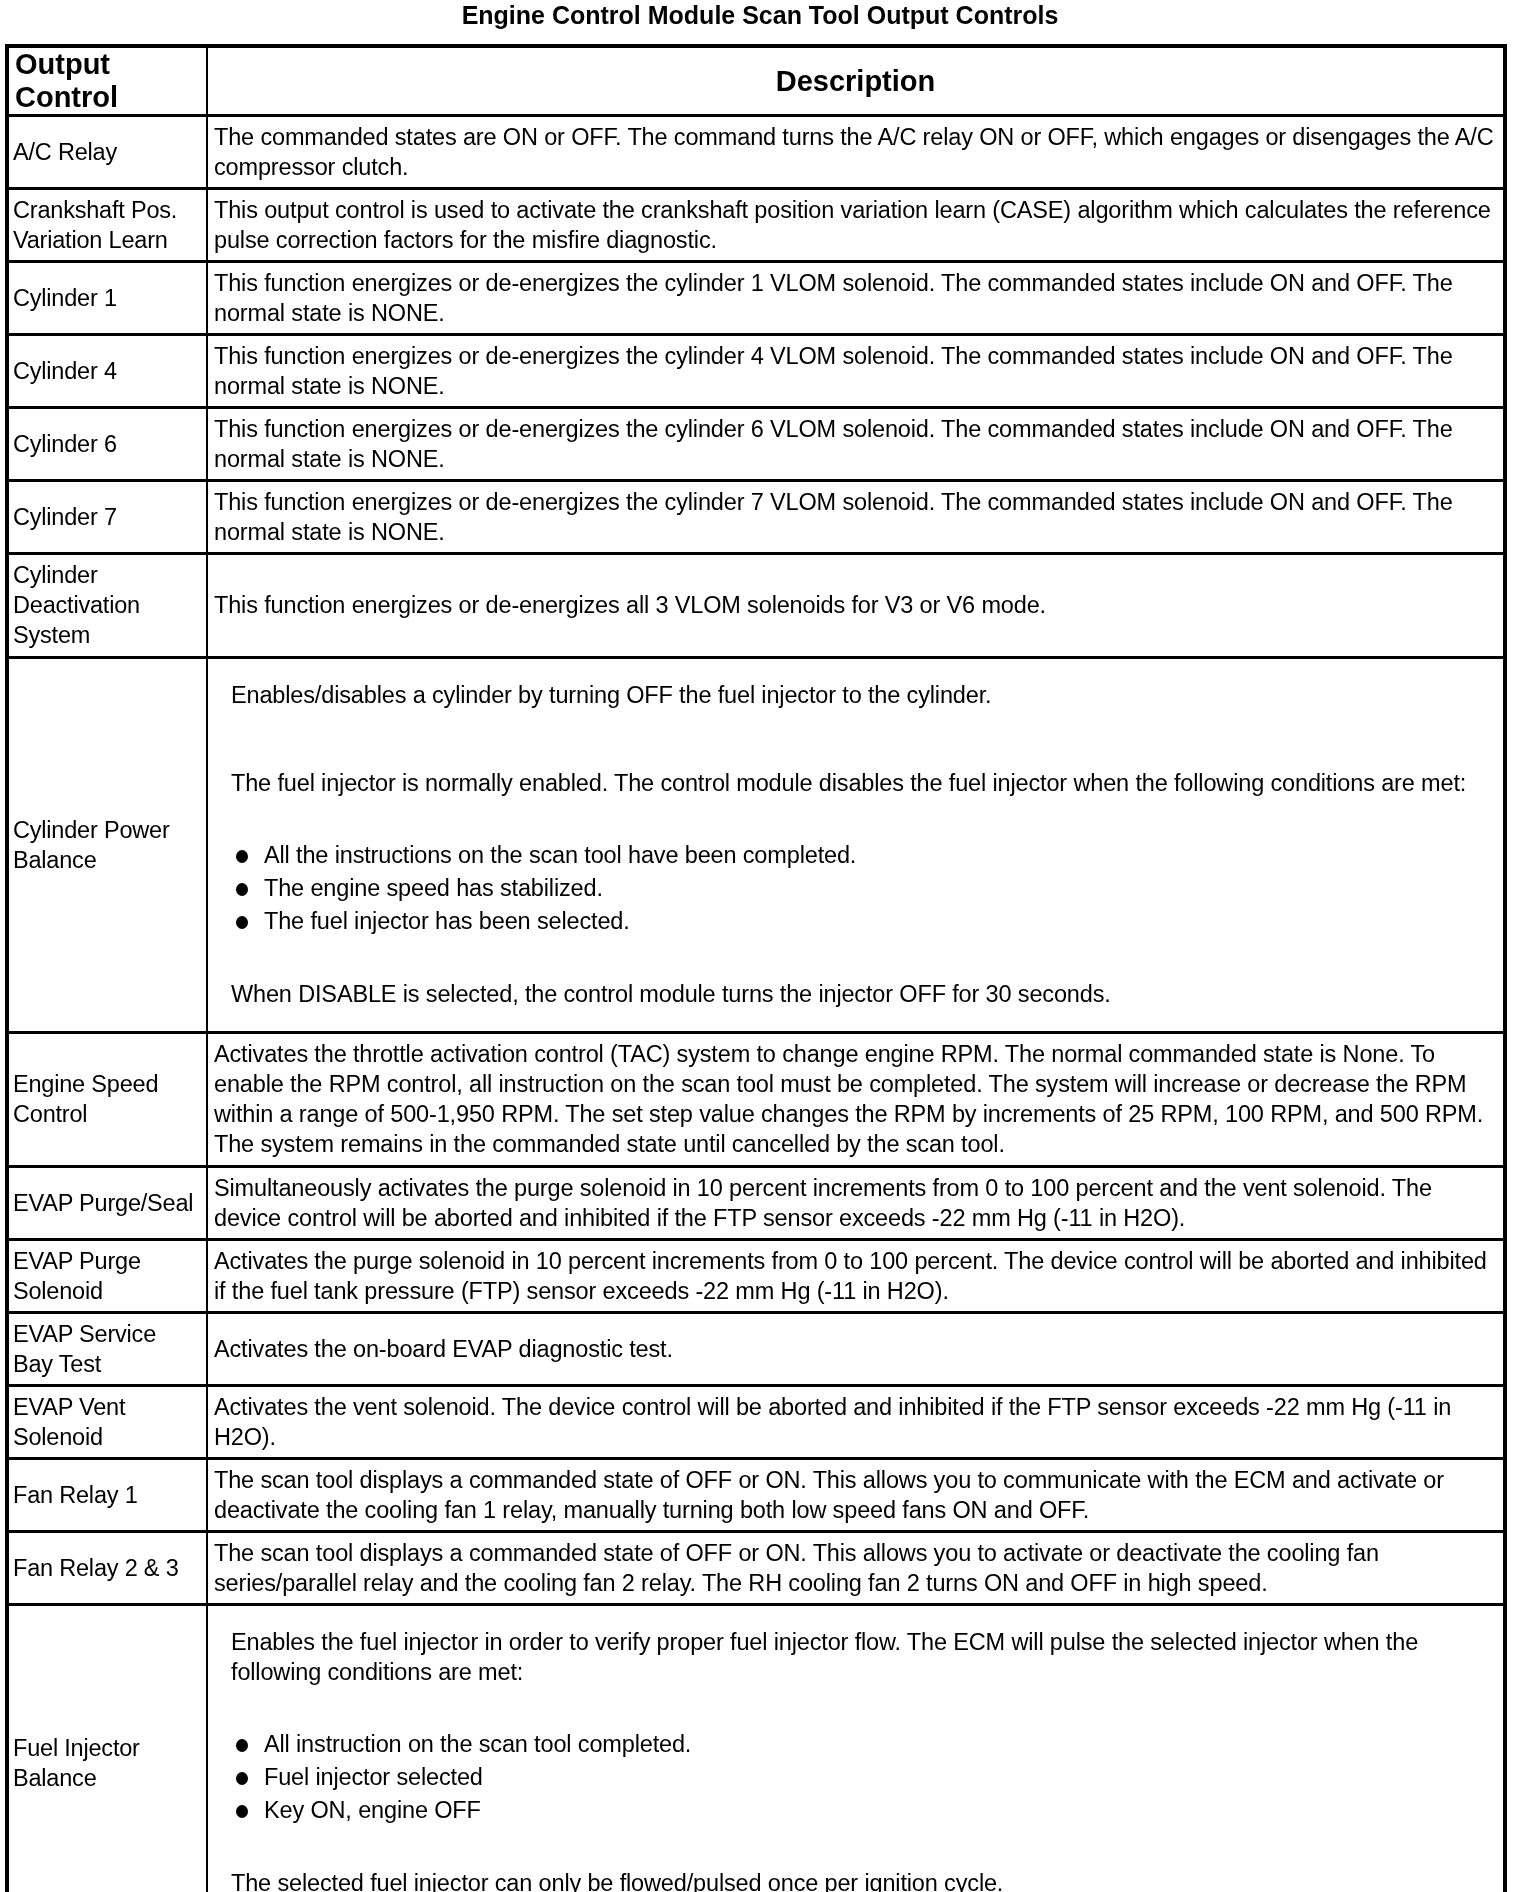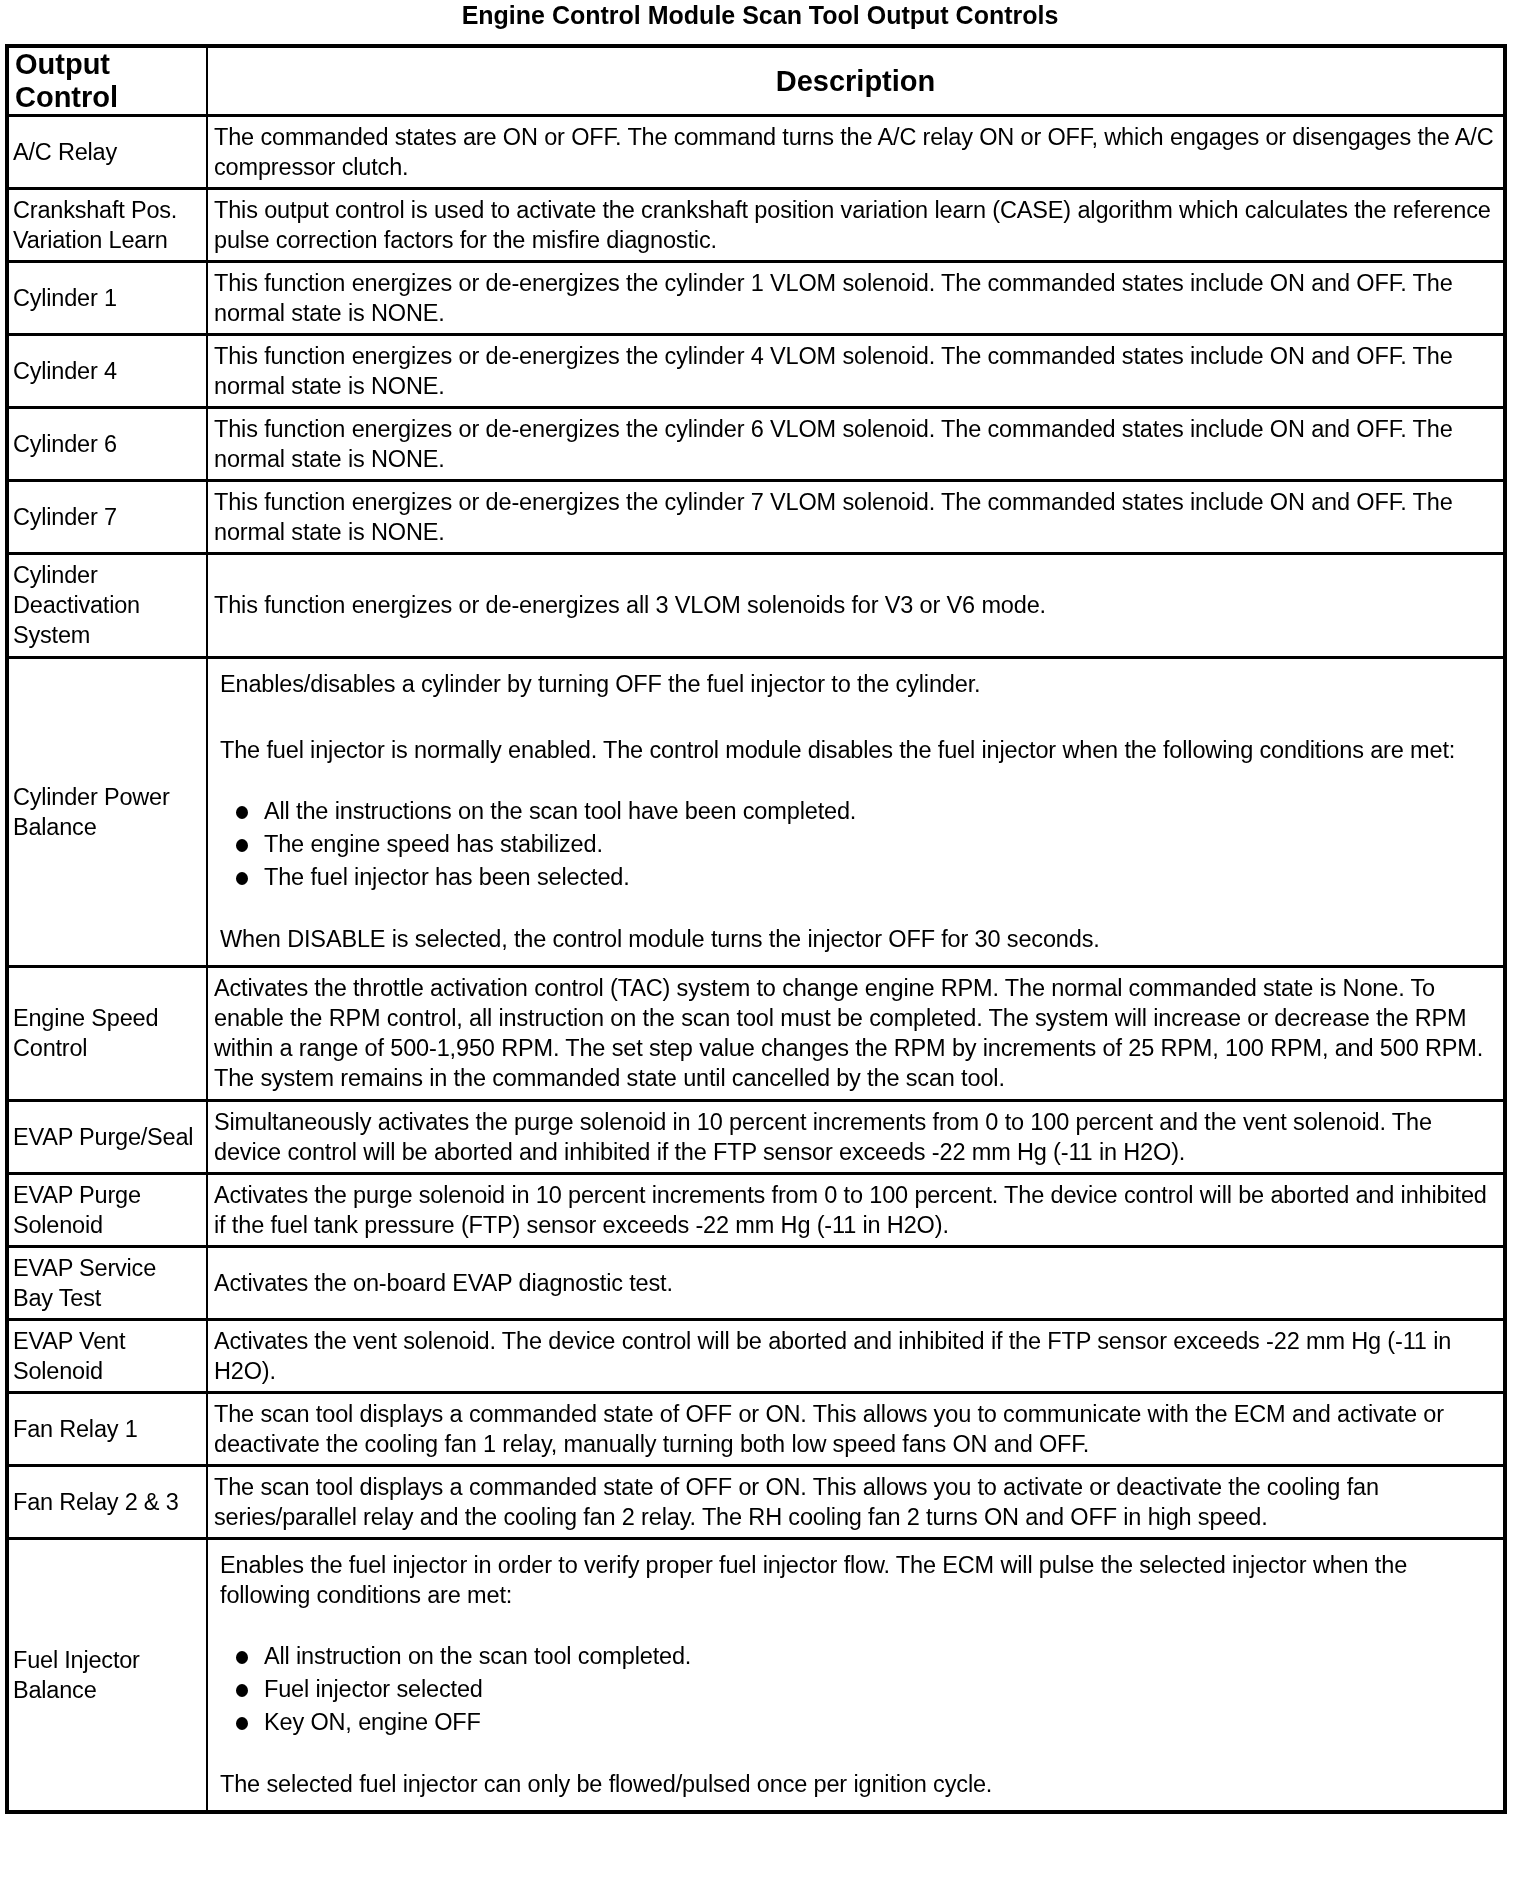--- a/index.html
+++ b/index.html
@@ -23,21 +23,21 @@
     border-bottom: 3px solid #000;
   }
   table.main th.left { text-align: left; padding-left: 6px; }
   table.main td {
     font-size: 23.5px; line-height: 30px; vertical-align: middle;
     border-top: 3px solid #000; border-right: 2px solid #000;
     padding: 4px 4px 5px 5px; word-wrap: break-word;
   }
   table.main td.ctrl { padding-left: 4px; letter-spacing: -0.2px; }
   table.main td.desc { padding-left: 6px; padding-right: 2px; letter-spacing: -0.15px; }
-  .para { margin: 6px; }
+  .para { margin: 17px; }
   .gap { height: 24px; }
   ul.bul { list-style: none; margin: 0; padding: 0 0 0 22px; }
   ul.bul li { position: relative; padding-left: 28px; line-height: 33px; }
   ul.bul li .dot {
     position: absolute; left: 0; top: 11px; width: 12px; height: 13px;
     border-radius: 50%; background: #000;
   }
 </style>
 </head>
 <body>

